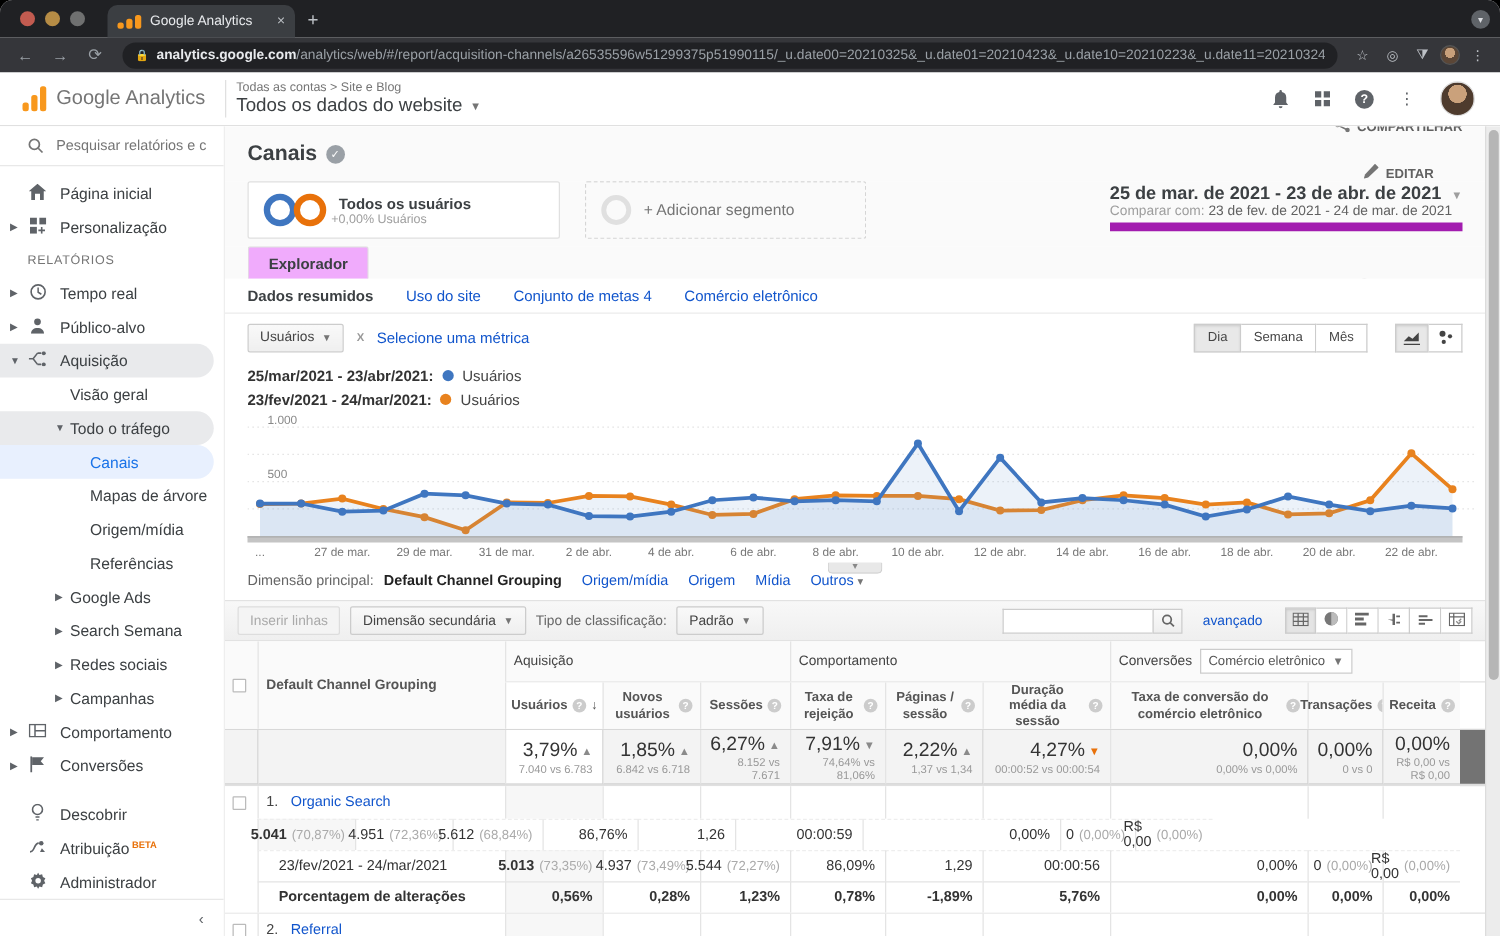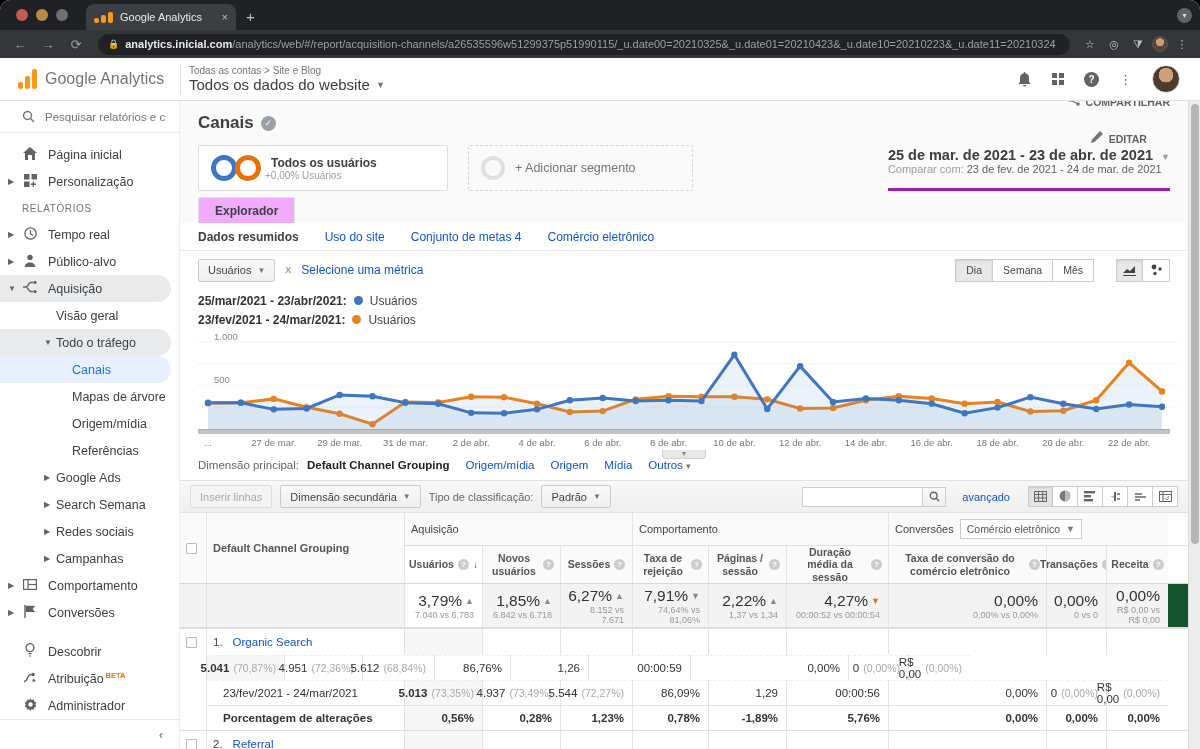--- a/index.html
+++ b/index.html
@@ -79,21 +79,21 @@
   .seg-row { height:52px; flex:none; background:#fafafa; display:flex; align-items:flex-start; padding:0 18px; gap:20px; }
   .seg-card { width:250px; height:46px; background:#fff; border:1px solid #e0e0e0; border-radius:2px; display:flex; align-items:center; gap:4px; padding:0 12px; }
   .ring { width:26px; height:26px; border-radius:50%; border:5px solid #3f76c0; }
   .ring.orange { border-color:#e8710a; margin-left:-6px; }
   .ring.empty { border-color:#e0e0e0; border-width:4px; width:24px; height:24px; }
   .seg-name { font-size:12px; font-weight:bold; color:#3c4043; margin-left:6px; }
   .seg-sub { font-size:10px; color:#9e9e9e; }
   .seg-add { width:225px; height:46px; border:1px dashed #d5d5d5; border-radius:2px; display:flex; align-items:center; gap:10px; padding:0 12px; color:#757575; font-size:12.5px; background:#fafafa; }
   .daterange { margin-left:auto; text-align:left; padding-top:2px; }
   .dr-main { font-size:14.5px; color:#3c4043; font-weight:bold; }
-  .dr-cmp { font-size:11px; color:#9e9e9e; border-bottom:3px solid #a21caf; padding-bottom:13px; }
+  .dr-cmp { font-size:11px; color:#9e9e9e; border-bottom:7px solid #a21caf; padding-bottom:3px; }
   .dr-cmp b { color:#616161; font-weight:normal; }
   .dr-caret { color:#9e9e9e; font-size:9px; margin-left:8px; }
 
   
   .tabrow { height:26px; flex:none; background:#fafafa; display:flex; align-items:flex-end; padding-left:18px; }
   .exp-tab { height:26px; background:#f0abfc; border:1px solid #e0e0e0; border-bottom:none; border-radius:2px 2px 0 0; padding:0 16px; display:flex; align-items:center; font-size:12px; font-weight:bold; color:#3c4043; }
   .panel { flex:1; background:#fff; display:flex; flex-direction:column; overflow:hidden; }
   .subtabs { height:28px; flex:none; display:flex; align-items:center; gap:26px; padding-left:18px; border-bottom:1px solid #ececec; font-size:12px; }
   .subtab { color:#15c; } .subtab.active { color:#3c4043; font-weight:bold; }
 
@@ -160,21 +160,21 @@
   .cell { border-left:1px solid #e4e4e4; display:flex; align-items:center; padding:0 6px; background:#fafafa; }
   .cell.first { border-left:none; }
   .gcell { font-size:11px; color:#444; gap:6px; }
   .convsel { height:20px; border:1px solid #ccc; background:#fff; font-size:10.5px; color:#555; display:flex; align-items:center; gap:6px; padding:0 6px; }
   .hcol { justify-content:center; gap:4px; font-size:10.5px; font-weight:bold; color:#555; text-align:center; line-height:1.15; }
   .hcol .q { width:11px; height:11px; border-radius:50%; background:#ccc; color:#fff; font-size:8px; font-weight:bold; display:inline-flex; align-items:center; justify-content:center; flex:none; }
   .sortarrow { color:#555; font-size:10px; }
   .dimhead { align-items:center; font-weight:bold; color:#555; font-size:11px; background:#fafafa; border-left:1px solid #e4e4e4; }
   .chk { width:11px; height:11px; border:1px solid #bbb; background:#fff; border-radius:1px; }
 
-  .sumrow { display:flex; height:44px; background:#14532d; border-bottom:1px solid #ddd; }
+  .sumrow { display:flex; height:44px; background:#737373; border-bottom:1px solid #ddd; }
   .sumrow .cell { background:#f3f3f3; flex-direction:column; align-items:flex-end; justify-content:center; padding-right:8px; }
   .sumrow .cell.sorted { background:#fff; }
   .sum-pct { font-size:15.5px; color:#333; display:flex; align-items:center; gap:3px; }
   .sum-sub { font-size:9px; color:#999; text-align:right; }
   .arr-up,.arr-down { font-size:9px; color:#8a8a8a; }
   .arr-down.orange { color:#e8710a; }
 
   .grp-head { display:flex; height:27px; border-top:1px solid #e0e0e0; background:#fff; }
   .grp-head .cell { background:#fff; }
   .grp-head .sorted { background:#f7f7f7; }
@@ -212,21 +212,21 @@
     <span class="newtab">+</span>
     <span class="profile-chip">▾</span>
   </div>
 
   <div class="toolbar">
     <span class="navbtn">←</span>
     <span class="navbtn">→</span>
     <span class="navbtn">⟳</span>
     <div class="urlbar">
       <span class="lock">🔒</span>
-      <span class="url"><span class="host">analytics.inicial.com</span><span class="path">/analytics/web/#/report/acquisition-channels/a26535596w51299375p51990115/_u.date00=20210325&amp;_u.date01=20210423&amp;_u.date10=20210223&amp;_u.date11=20210324</span></span>
+      <span class="url"><span class="host">analytics.google.com</span><span class="path">/analytics/web/#/report/acquisition-channels/a26535596w51299375p51990115/_u.date00=20210325&amp;_u.date01=20210423&amp;_u.date10=20210223&amp;_u.date11=20210324</span></span>
     </div>
     <span class="chromeicon">☆</span>
     <span class="chromeicon">◎</span>
     <span class="chromeicon">⧩</span>
     <span class="mini-avatar"></span>
     <span class="chromeicon">⋮</span>
   </div>
 
   <div class="appheader">
     <div class="brandbox">

